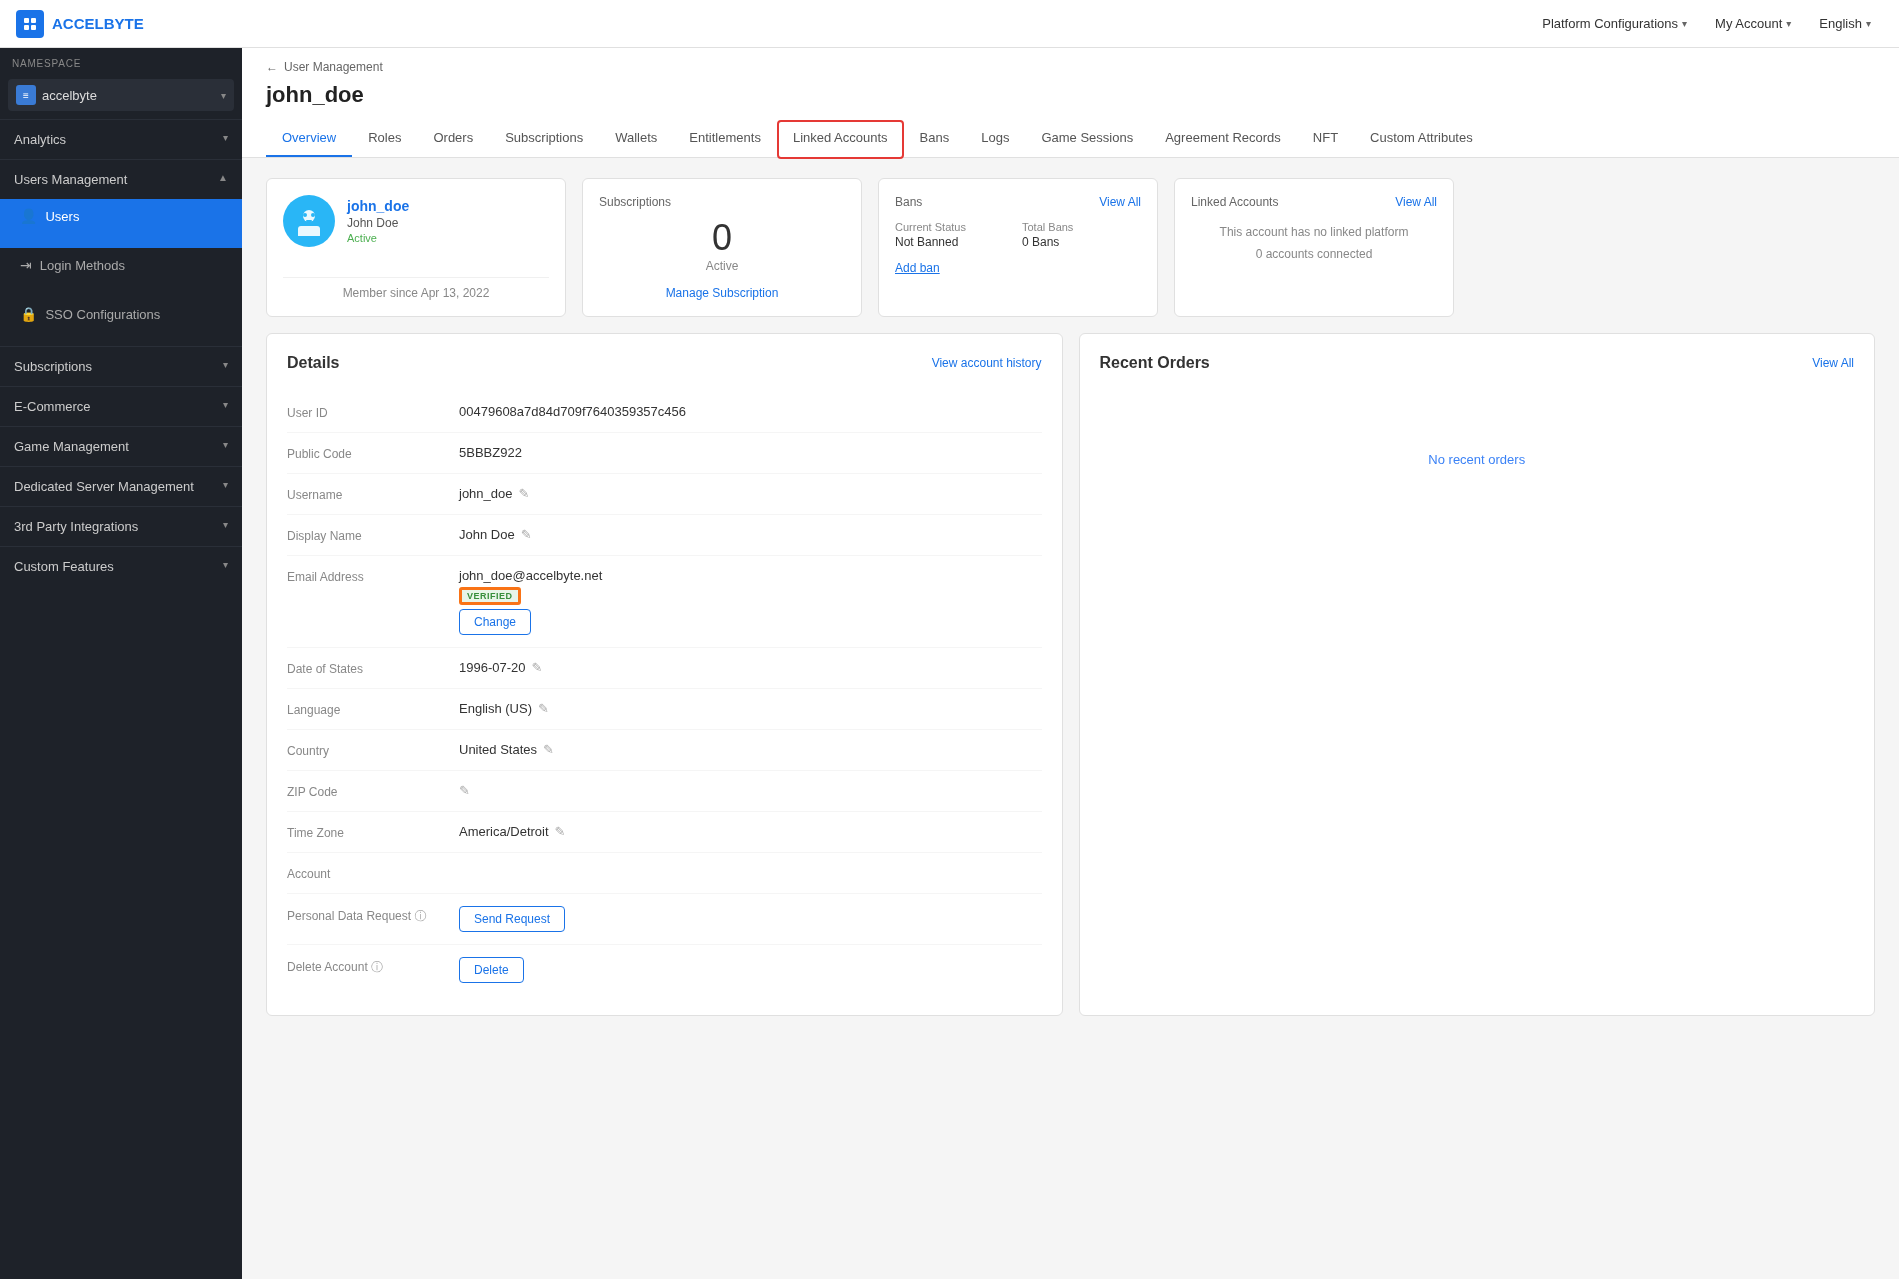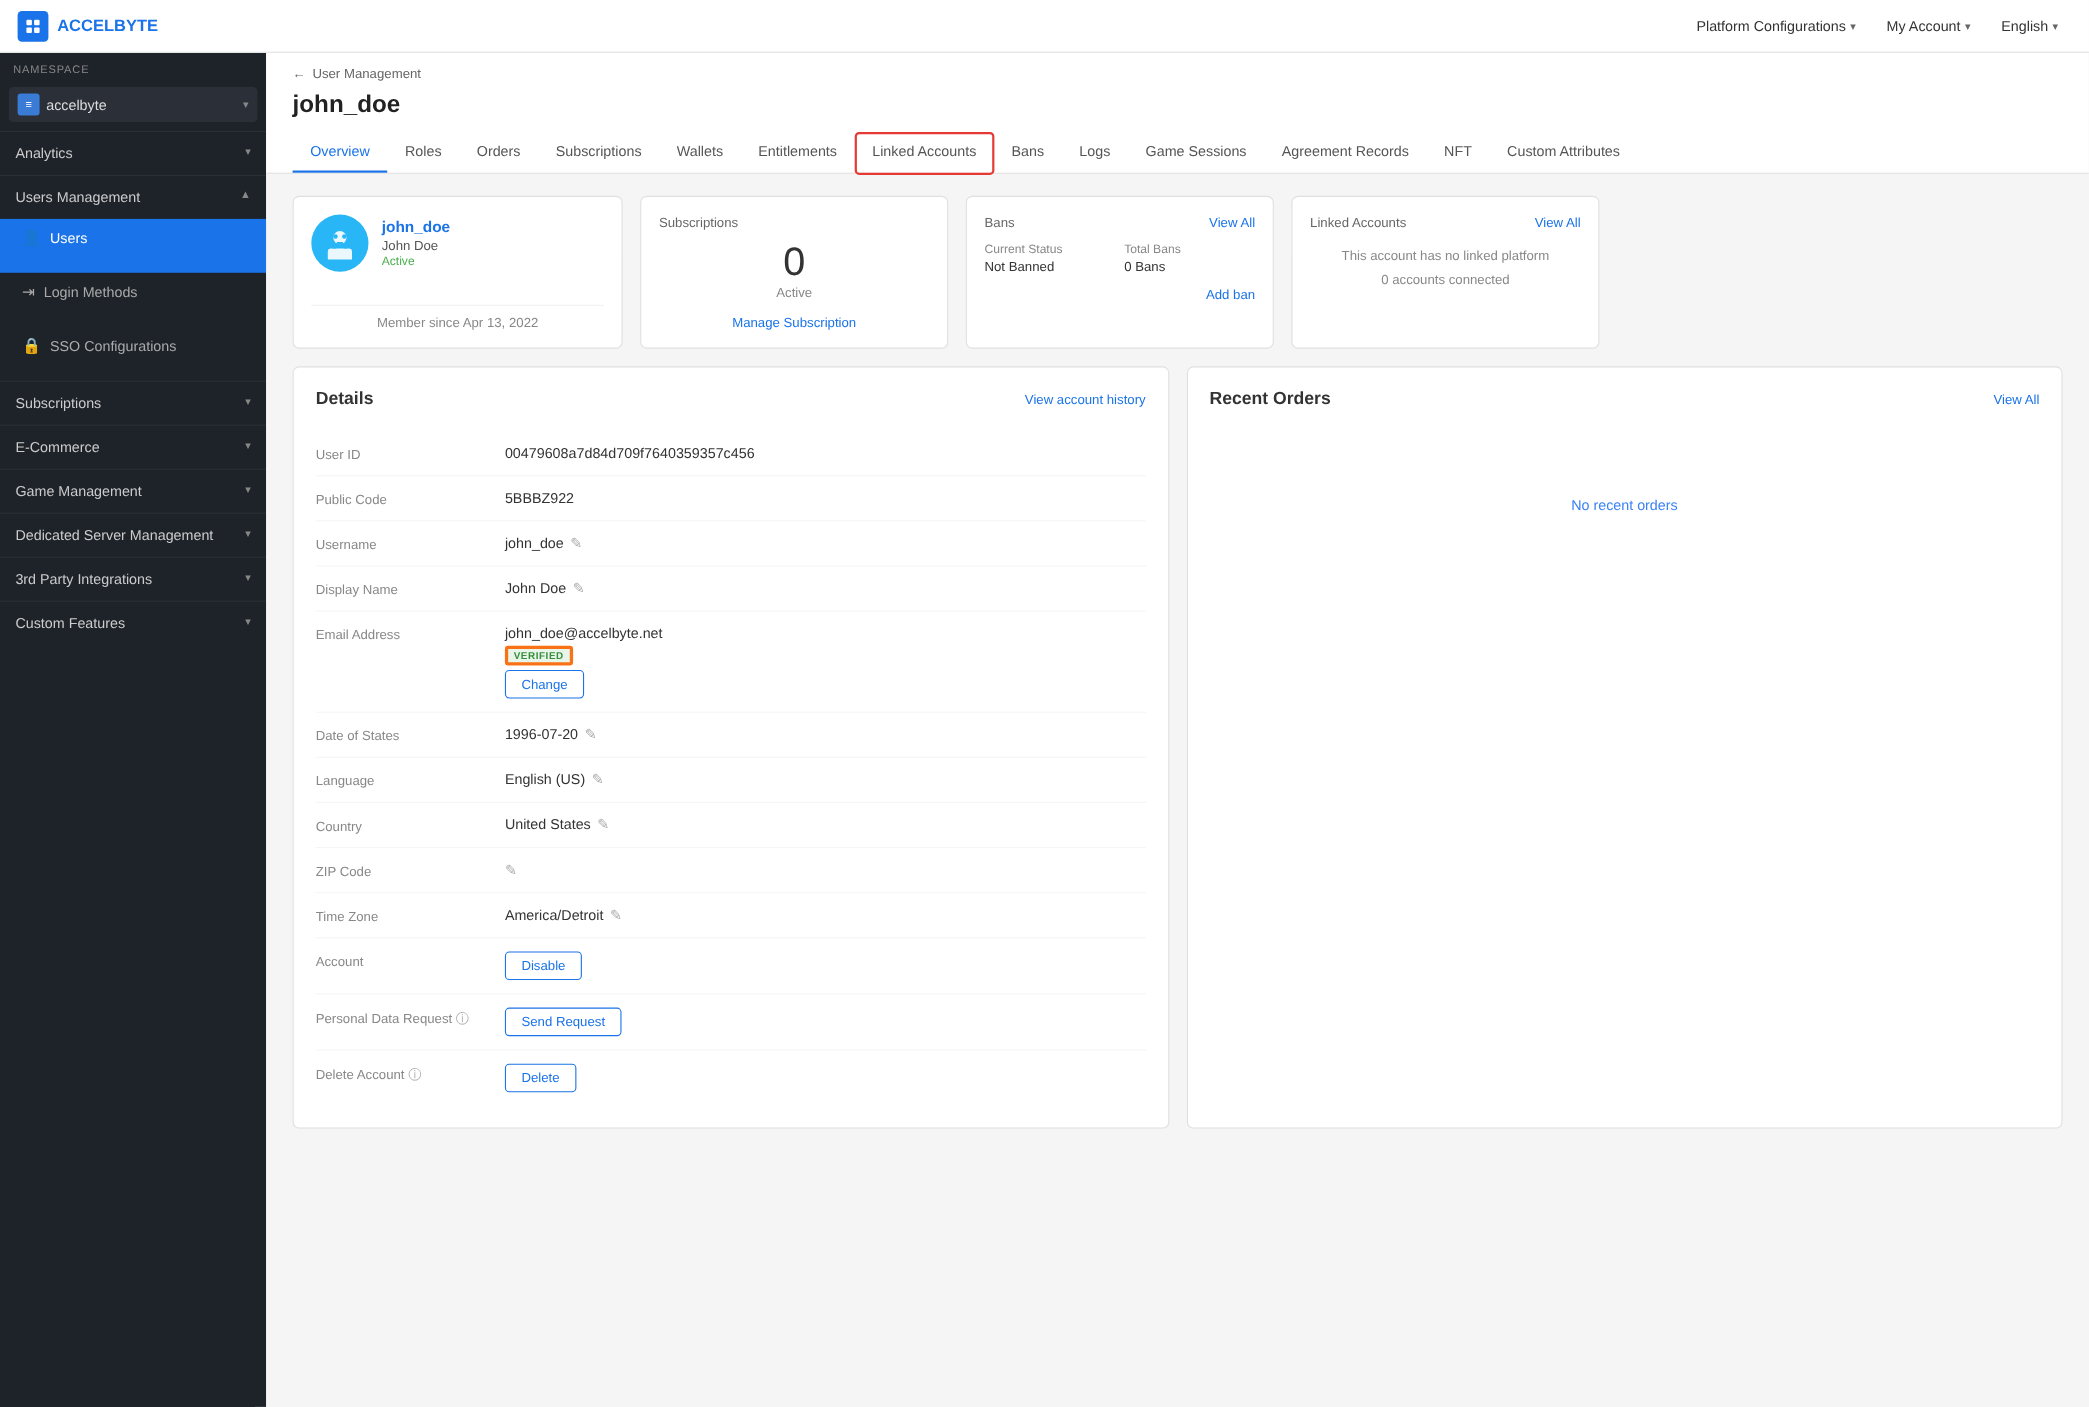--- a/index.html
+++ b/index.html
@@ -243,21 +243,21 @@
     .sub-label { font-size: 12px; color: #888; margin-bottom: 12px; }
     .sub-link { color: #1a73e8; font-size: 12px; cursor: pointer; text-decoration: none; }
 
     
     .bans-card-header { display: flex; justify-content: space-between; align-items: center; margin-bottom: 12px; }
     .bans-card-title { font-size: 12px; color: #666; }
     .view-all-link { color: #1a73e8; font-size: 12px; cursor: pointer; }
     .bans-grid { display: grid; grid-template-columns: 1fr 1fr; gap: 8px; margin-bottom: 12px; }
     .bans-grid-label { font-size: 11px; color: #888; }
     .bans-grid-value { font-size: 12px; color: #333; margin-top: 2px; }
-    .add-ban-link { color: #1a73e8; font-size: 12px; cursor: pointer; text-align: right; display: block; }
+    .add-ban-link { color: #1a73e8; font-size: 12px; cursor: pointer; text-align: left; display: block; text-decoration: underline; }
 
     
     .linked-card-header { display: flex; justify-content: space-between; align-items: center; margin-bottom: 12px; }
     .linked-card-title { font-size: 12px; color: #666; }
     .linked-empty { font-size: 12px; color: #888; text-align: center; margin: 16px 0 8px; }
     .linked-count { font-size: 12px; color: #888; text-align: center; }
 
     
     .lower-row {
       display: grid;
@@ -610,23 +610,20 @@
           <div class="detail-row">
             <span class="detail-label">Time Zone</span>
             <span class="detail-value">
               America/Detroit
               <span class="edit-icon">✎</span>
             </span>
           </div>
 
           <div class="detail-row">
             <span class="detail-label">Account</span>
-            <span class="detail-value">
-              <button class="btn-outline">Disable</button>
-            </span>
           </div>
 
           <div class="detail-row">
             <span class="detail-label">
               Personal Data Request
               <span style="color:#aaa;font-size:12px;cursor:pointer;"> ⓘ</span>
             </span>
             <span class="detail-value">
               <button class="btn-outline">Send Request</button>
             </span>

